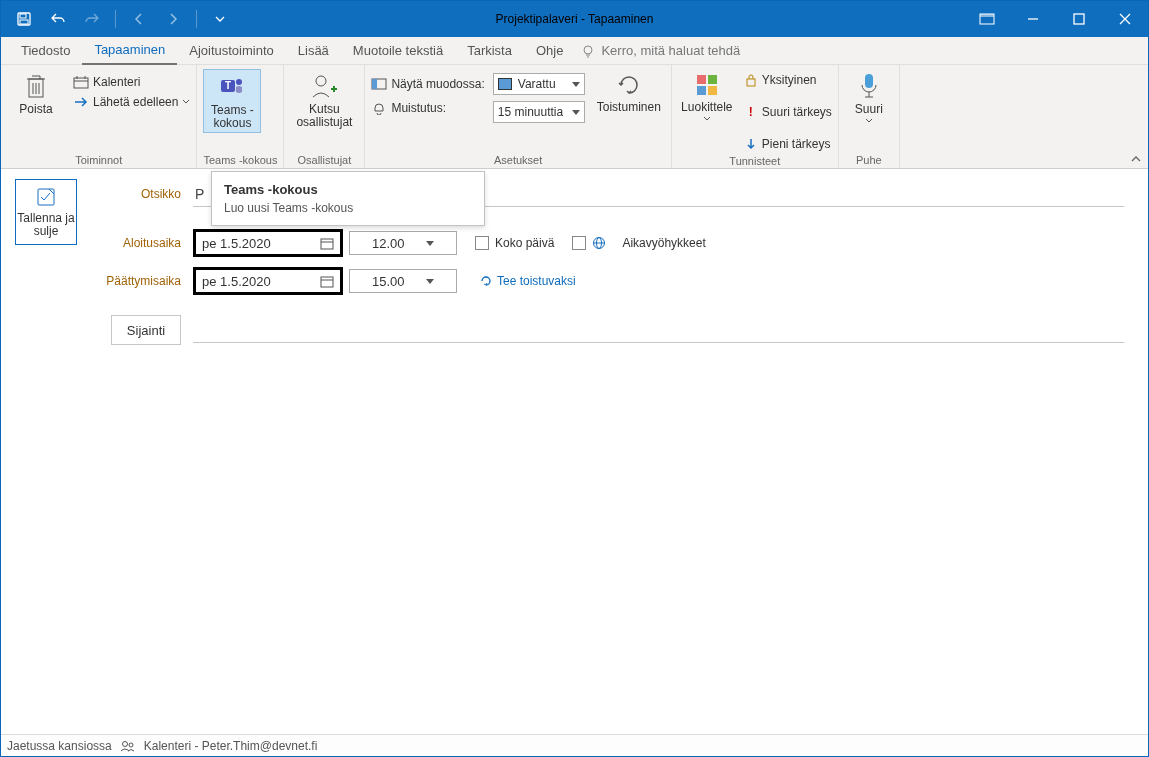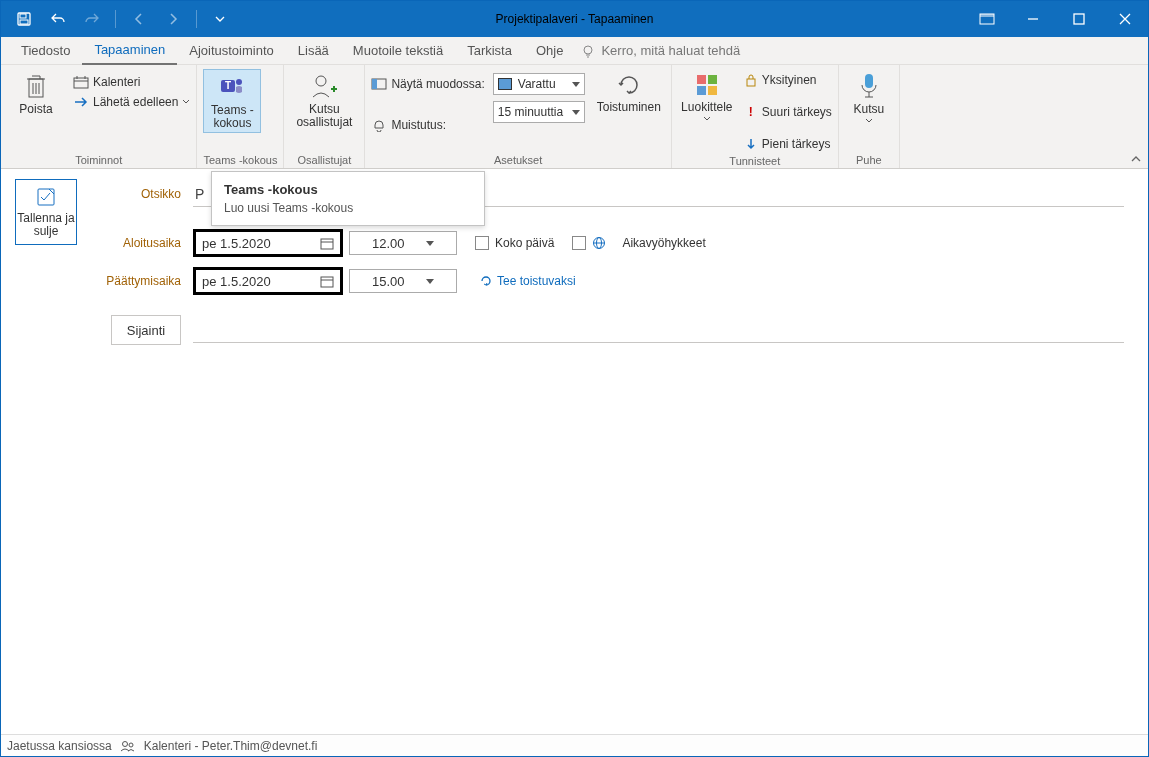--- a/index.html
+++ b/index.html
@@ -200,21 +200,21 @@
             <line x1="25" y1="15" x2="25" y2="21" stroke="#2a8a2a" stroke-width="2"></line>
           </svg>
         <span>Kutsu osallistujat</span>
       </div>
     </div>
     <div class="group-label">Osallistujat</div>
   </div>
 
   <div class="group">
     <div class="group-body">
-      <div style="display:flex;flex-direction:column;gap:23px;padding-top:6px">
+      <div style="display:flex;flex-direction:column;gap:6px;padding-top:6px">
         <div class="sm-row">
           <svg width="16" height="14">
               <rect x="1" y="2" width="14" height="10" fill="none" stroke="#555"></rect>
               <rect x="1" y="2" width="5" height="10" fill="#5b9bd5"></rect>
             </svg>
           <span>Näytä muodossa:</span>
         </div>
         <div class="sm-row">
           <svg width="16" height="14">
               <path d="M4 10 V7 A4 4 0 0 1 12 7 V10 H4 M6 12 A2 2 0 0 0 10 12" fill="none" stroke="#555"></path>
@@ -282,21 +282,21 @@
     <div class="group-label">Tunnisteet</div>
   </div>
 
   <div class="group">
     <div class="group-body">
       <div class="big-btn" style="width:48px">
         <svg width="22" height="30">
             <rect x="7" y="3" width="8" height="14" rx="4" fill="#4a9fd8"></rect>
             <path d="M4 14 A7 7 0 0 0 18 14 M11 21 V26 M7 26 H15" fill="none" stroke="#555"></path>
           </svg>
-        <span>Kutsu</span>
+        <span>Suuri</span>
         <svg width="8" height="6">
             <path d="M1 1 L4 4 L7 1" stroke="#555" fill="none"></path>
           </svg>
       </div>
     </div>
     <div class="group-label">Puhe</div>
   </div>
 
   <div class="ribbon-collapse">
     <svg width="12" height="10">

